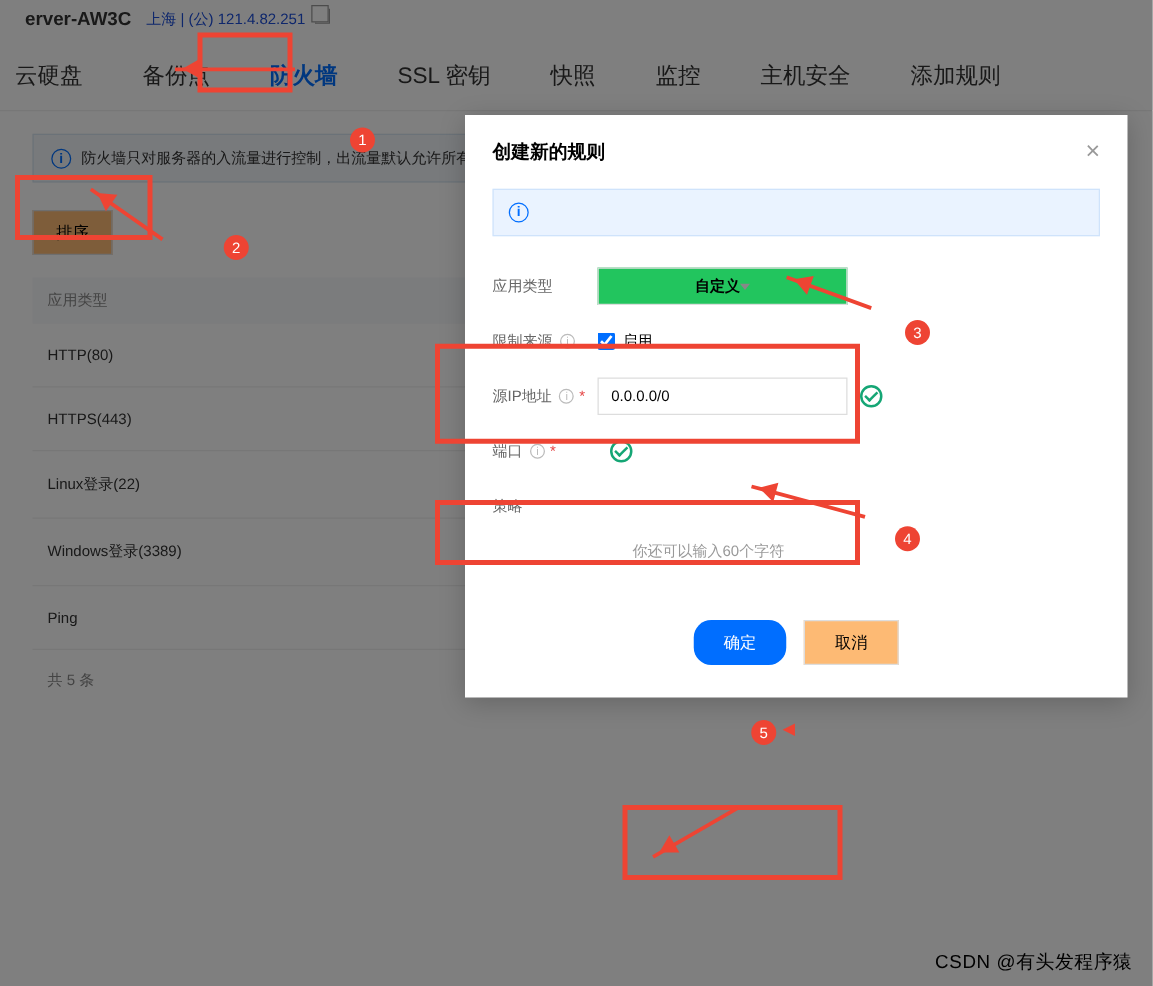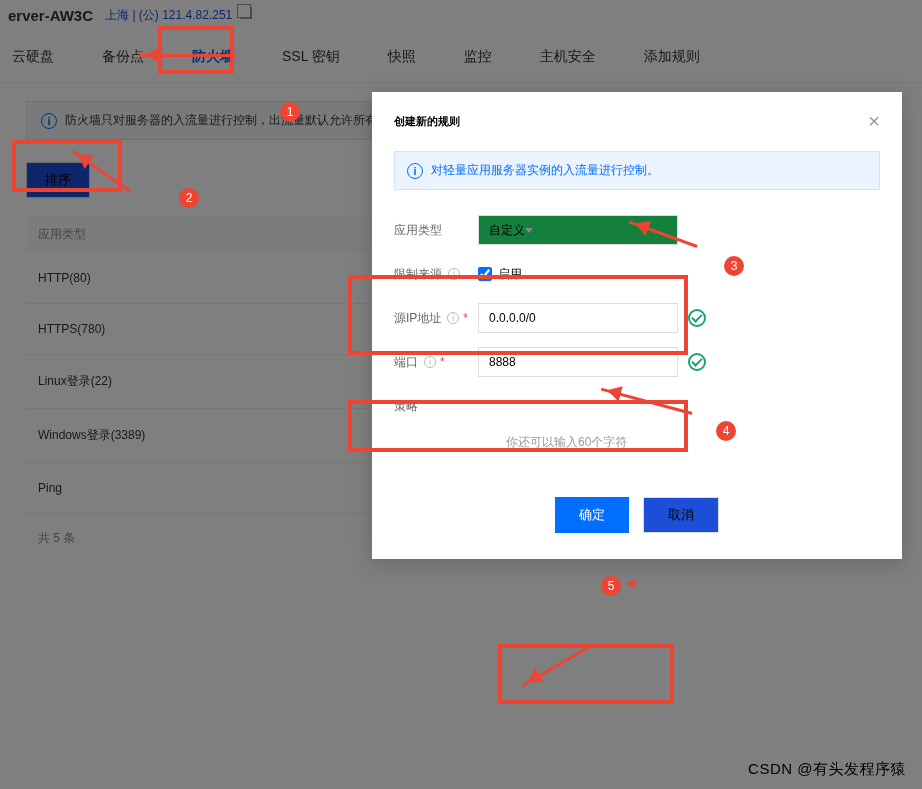--- a/index.html
+++ b/index.html
@@ -1,70 +1,70 @@
 <!DOCTYPE html>
 <html><head>
   <meta charset="utf-8">
   <style>
     * { box-sizing: border-box; margin: 0; padding: 0; font-family: -apple-system, "Microsoft YaHei", sans-serif; }
     body { width: 922px; height: 789px; background: #fff; position: relative; overflow: hidden; }
 
     
-    .top-bar { height: 30px; padding: 4px 8px; font-size: 13px; color: #333; display: flex; align-items: center; gap: 12px; }
+    .top-bar { height: 30px; padding: 4px 20px; font-size: 13px; color: #333; display: flex; align-items: center; gap: 12px; }
     .top-bar .server { font-weight: 700; font-size: 15px; }
     .top-bar .meta { color: #1d4ed8; font-size: 12px; }
     .copy-icn { display:inline-block; width:12px; height:12px; border:1px solid #999; position:relative; margin-left:4px; cursor:pointer;}
     .copy-icn::before { content:""; position:absolute; width:12px; height:12px; border:1px solid #999; left:-4px; top:-4px; background:#fff;}
 
     
-    .tabs { display:flex; gap:44px; padding: 14px 10px 12px; font-size:14px; color:#333; border-bottom:1px solid #eee; }
+    .tabs { display:flex; gap:44px; padding: 14px 10px 12px; font-size:18px; color:#333; border-bottom:1px solid #eee; }
     .tabs .tab { cursor:pointer; padding:4px 2px; }
     .tabs .tab.active { color:#006eff; font-weight:600; }
 
     
     .content { padding: 18px 26px; }
     .alert { background:#f0f4f8; border:1px solid #d6e4f0; padding:10px 14px; font-size:12px; color:#333; display:flex; align-items:center; gap:8px;}
     .info-ic { display:inline-flex; width:16px; height:16px; border-radius:50%; border:1.5px solid #006eff; color:#006eff; align-items:center; justify-content:center; font-size:11px; font-weight:700;}
 
     .toolbar { margin-top:22px; display:flex; gap:14px;}
     .btn-primary { background:#006eff; color:#fff; border:none; padding:8px 18px; font-size:13px; cursor:pointer;}
-    .btn-secondary { background:#1d4ed8; border:1px solid #ddd; padding:8px 18px; font-size:13px; cursor:pointer;}
+    .btn-secondary { background:#fdba74; border:1px solid #ddd; padding:8px 18px; font-size:13px; cursor:pointer;}
 
     .tbl { width:100%; margin-top:18px; font-size:12px; color:#333; border-collapse:collapse;}
     .tbl th { text-align:left; color:#888; font-weight:400; padding:10px 12px; background:#f7f8fa; }
     .tbl td { padding:18px 12px; border-bottom:1px solid #eee; }
     .row-count { padding:16px 12px; color:#888; font-size:12px;}
     .hdr-ic { display:inline-block; width:12px; height:12px; border:1px solid #bbb; border-radius:50%; text-align:center; line-height:11px; font-size:9px; color:#bbb; margin-left:2px;}
 
     
     .dim { position:absolute; inset:0; background:rgba(0,0,0,0.5);}
 
     
     .modal { position:absolute; right:20px; top:92px; width:530px; background:#fff; box-shadow:0 4px 20px rgba(0,0,0,.2); }
     .modal-hd { padding:18px 22px; display:flex; justify-content:space-between; align-items:center; }
-    .modal-hd h3 { font-size:11px; font-weight:600; }
+    .modal-hd h3 { font-size:15px; font-weight:600; }
     .close-ic { cursor:pointer; font-size:20px; color:#999; }
     .modal-body { padding: 0 22px 18px; }
     .modal-alert { background:#eaf3ff; border:1px solid #cfe3fb; padding:10px 12px; font-size:12px; color:#006eff; display:flex; gap:8px; align-items:center; margin-bottom:18px;}
 
     .form-row { display:flex; align-items:center; min-height:44px; font-size:12px; }
     .form-row.top { align-items:flex-start; padding-top:6px;}
     .form-row .label { width:84px; color:#666; display:flex; align-items:center; gap:4px;}
     .req { color:#e54545; }
-    .select { flex:0 0 200px; height:30px; border:1px solid #ddd; display:flex; align-items:center; justify-content:flex-start; padding:0 10px; cursor:pointer; background:#15803d;}
+    .select { flex:0 0 200px; height:30px; border:1px solid #ddd; display:flex; align-items:center; justify-content:center; padding:0 10px; cursor:pointer; background:#22c55e;font-weight:bold;}
     .chev { width:0; height:0; border-left:4px solid transparent; border-right:4px solid transparent; border-top:5px solid #888;}
     .txt-input { flex:0 0 200px; height:30px; border:1px solid #ddd; padding:0 10px; font-size:12px; outline:none;}
     .ok-ic { width:18px; height:18px; border:2px solid #15a675; border-radius:50%; margin-left:10px; position:relative;}
     .ok-ic::after{content:"";position:absolute;left:4px;top:1px;width:4px;height:8px;border-right:2px solid #15a675;border-bottom:2px solid #15a675;transform:rotate(45deg);}
     .chk { width:14px; height:14px; accent-color:#006eff; margin-right:6px;}
     .ta { flex:1; height:92px; border:1px solid #ddd; padding:8px; font-size:12px; resize:none; outline:none;}
     .hint { margin-left:112px; color:#999; font-size:12px; padding:6px 0 14px;}
 
     .modal-ft { display:flex; justify-content:center; gap:14px; padding: 14px 0 26px;}
-    .modal-ft .btn-primary { padding:8px 24px;}
+    .modal-ft .btn-primary { padding:8px 24px;border-radius:14px;}
     .modal-ft .btn-secondary { padding:8px 24px;}
 
     
     .hl { position:absolute; border:4px solid #e43; pointer-events:none;}
     .badge-n { position:absolute; width:20px; height:20px; border-radius:50%; background:#e43; color:#fff; font-size:12px; display:flex; align-items:center; justify-content:center; pointer-events:none;}
     .arrow { position:absolute; height:3px; background:#e43; transform-origin:left center; pointer-events:none;}
     .arrow::after{content:"";position:absolute;right:-2px;top:-6px;border:8px solid transparent;border-left:14px solid #e43;}
 
     .watermark { position:absolute; right:16px; bottom:10px; color:#000000; font-size:15px; letter-spacing:.5px;}
   </style>
@@ -107,21 +107,21 @@
       <th><span>应用类型</span></th>
       <th><span>来源</span><span class="hdr-ic">i</span></th>
     </tr>
       </thead>
     <tbody>
       <tr>
           <td>HTTP(80)</td>
           <td>0.0.0.0/0</td>
         </tr>
       <tr>
-          <td>HTTPS(780)</td>
+          <td>HTTPS(443)</td>
           <td>0.0.0.0/0</td>
         </tr>
       <tr>
           <td>Linux登录(22)</td>
           <td>0.0.0.0/0</td>
         </tr>
       <tr>
           <td>Windows登录(3389)</td>
           <td>0.0.0.0/0</td>
         </tr>
@@ -137,21 +137,20 @@
 <div class="dim"></div>
 
 <div class="modal">
   <div class="modal-hd">
     <h3>创建新的规则</h3>
     <span class="close-ic">×</span>
   </div>
   <div class="modal-body">
     <div class="modal-alert">
       <span class="info-ic">i</span>
-      <span>对轻量应用服务器实例的入流量进行控制。</span>
     </div>
 
     <div class="form-row">
       <span class="label">应用类型</span>
       <div class="select">
         <span>自定义</span>
           <span class="chev"></span>
       </div>
     </div>
 
@@ -174,21 +173,20 @@
       <span class="ok-ic"></span>
     </div>
 
 
     <div class="form-row">
       <span class="label">
         <span>端口</span>
           <span class="hdr-ic">i</span>
           <span class="req">*</span>
       </span>
-      <input class="txt-input" value="8888" style="">
       <span class="ok-ic"></span>
     </div>
 
     <div class="form-row">
       <span class="label">策略</span>
     </div>
 
     <div class="hint">你还可以输入60个字符</div>
   </div>
   <div class="modal-ft">

